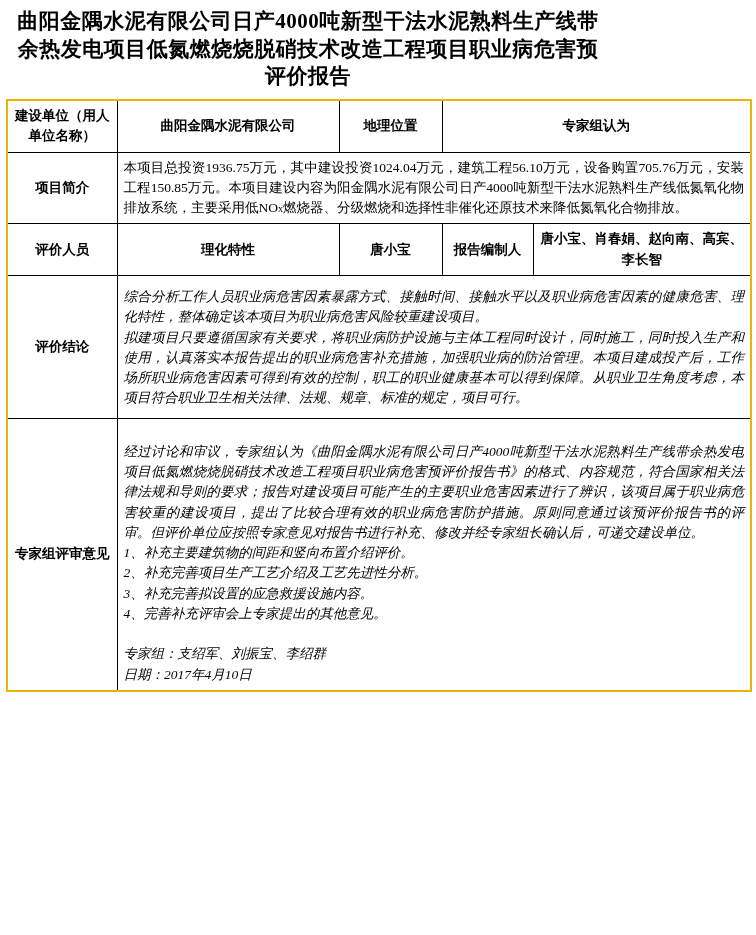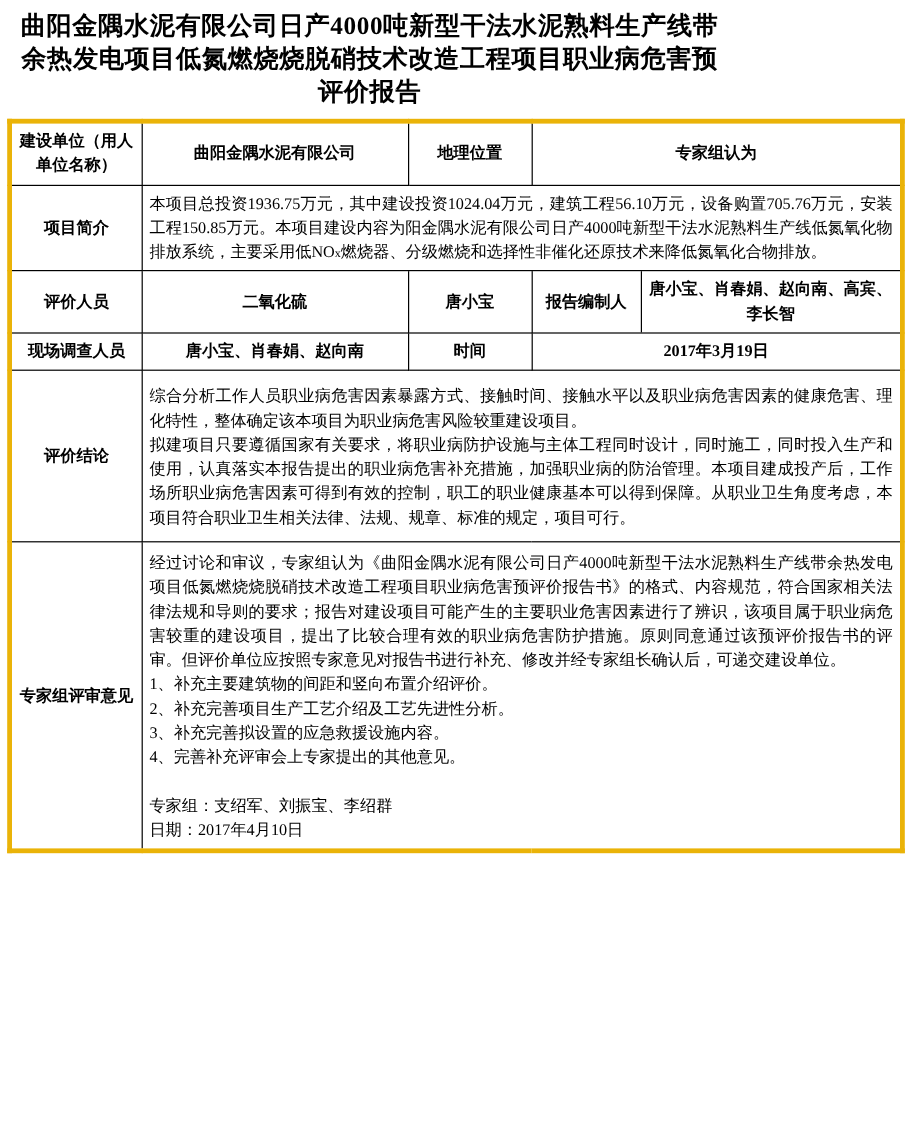--- a/index.html
+++ b/index.html
@@ -24,21 +24,21 @@
     font-weight: bold;
     line-height: 1.32;
     text-align: center;
     letter-spacing: 0.5px;
     margin: 2px 8px 8px 8px;
   }
   table.main {
     width: 744px;
     border-collapse: collapse;
     table-layout: fixed;
-    border: 4px solid #eab308;
+    border: 2px solid #eab308;
   }
   table.main td {
     border: 1px solid #000;
     padding: 5px 6px;
     font-size: 13.5px;
     line-height: 1.5;
     vertical-align: middle;
   }
   .lbl {
     text-align: center;
@@ -48,20 +48,21 @@
   .ctr {
     text-align: center;
     font-weight: bold;
   }
   .just {
     text-align: justify;
     text-justify: inter-ideograph;
   }
   .just p {
     margin: 0;
+    font-style: italic;
   }
   .topal {
     vertical-align: top;
   }
   .sub {
     vertical-align: baseline;
     font-size: 10px;
   }
 </style>
 </head>
@@ -87,53 +88,47 @@
       </tr>
 
 
       <tr>
         <td class="lbl">项目简介</td>
         <td class="just" colspan="3"><span>本项目总投资1936.75万元，其中建设投资1024.04万元，建筑工程56.10万元，设备购置705.76万元，安装工程150.85万元。本项目建设内容为阳金隅水泥有限公司日产4000吨新型干法水泥熟料生产线低氮氧化物排放系统，主要采用低NO</span><span class="sub">x</span><span>燃烧器、分级燃烧和选择性非催化还原技术来降低氮氧化合物排放。</span></td>
       </tr>
 
       <tr>
         <td class="lbl">评价人员</td>
-        <td class="lbl">二氧化硫</td>
+        <td class="lbl">理化特性</td>
         <td class="ctr">唐小宝</td>
         <td style="padding:0">
           <table style="width:100%;border-collapse:collapse;table-layout:fixed">
             <tbody>
                 <tr>
               <td class="lbl" style="width:82px;border:0;border-right:1px solid #000;padding:5px 4px">报告编制人</td>
               <td class="ctr" style="border:0;padding:5px 6px">唐小宝、肖春娟、赵向南、高宾、李长智</td>
             </tr>
           </tbody>
             </table>
         </td>
       </tr>
 
-      <tr>
-        <td class="lbl">现场调查人员</td>
-        <td class="ctr">唐小宝、肖春娟、赵向南</td>
-        <td class="lbl">时间</td>
-        <td class="ctr">2017年3月19日</td>
-      </tr>
 
 
       <tr>
         <td class="lbl">评价结论</td>
         <td class="just topal" colspan="3" style="height:130px;padding-top:7px">
           <p>综合分析工作人员职业病危害因素暴露方式、接触时间、接触水平以及职业病危害因素的健康危害、理化特性，整体确定该本项目为职业病危害风险较重建设项目。</p>
           <p>拟建项目只要遵循国家有关要求，将职业病防护设施与主体工程同时设计，同时施工，同时投入生产和使用，认真落实本报告提出的职业病危害补充措施，加强职业病的防治管理。本项目建成投产后，工作场所职业病危害因素可得到有效的控制，职工的职业健康基本可以得到保障。从职业卫生角度考虑，本项目符合职业卫生相关法律、法规、规章、标准的规定，项目可行。</p>
         </td>
       </tr>
 
       <tr>
         <td class="lbl">专家组评审意见</td>
-        <td class="just topal" colspan="3" style="height:232px;padding-top:7px">
+        <td class="just topal" colspan="3" style="height:232px;padding-top:23px">
           <p>经过讨论和审议，专家组认为《曲阳金隅水泥有限公司日产4000吨新型干法水泥熟料生产线带余热发电项目低氮燃烧烧脱硝技术改造工程项目职业病危害预评价报告书》的格式、内容规范，符合国家相关法律法规和导则的要求；报告对建设项目可能产生的主要职业危害因素进行了辨识，该项目属于职业病危害较重的建设项目，提出了比较合理有效的职业病危害防护措施。原则同意通过该预评价报告书的评审。但评价单位应按照专家意见对报告书进行补充、修改并经专家组长确认后，可递交建设单位。</p>
           <p>1、补充主要建筑物的间距和竖向布置介绍评价。</p>
           <p>2、补充完善项目生产工艺介绍及工艺先进性分析。</p>
           <p>3、补充完善拟设置的应急救援设施内容。</p>
           <p>4、完善补充评审会上专家提出的其他意见。</p>
           <p>&nbsp;</p>
           <p>专家组：支绍军、刘振宝、李绍群</p>
           <p>日期：2017年4月10日</p>
         </td>
       </tr>

